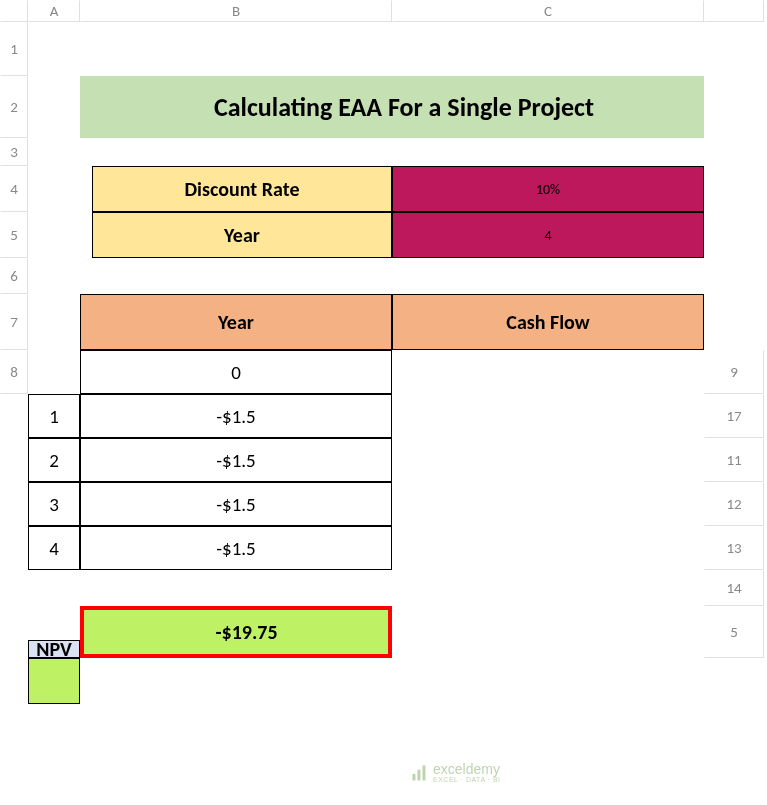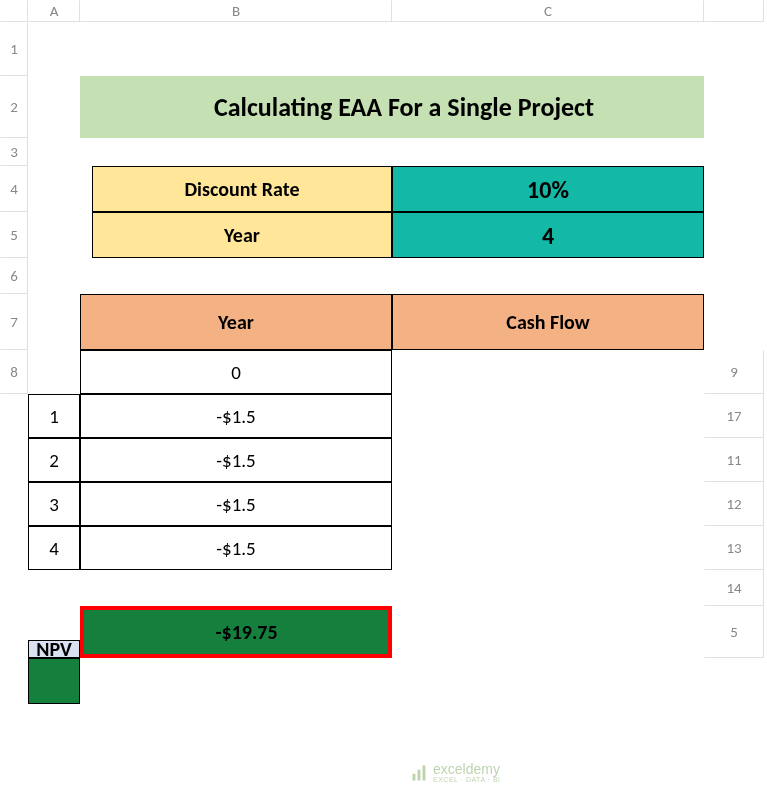--- a/index.html
+++ b/index.html
@@ -59,45 +59,44 @@
       border: none;
     }
     .label-yellow {
       background: #ffe699;
       font-weight: bold;
       border: 1.5px solid #000;
       font-size: 20px;
       margin-left: 12px;
     }
     .value-white {
-      background: #14b8a6;
-      border: 1.5px solid #000;
-      font-size: 24px;
-      font-weight: bold;
+      background: #be185d;
+      border: 1.5px solid #000;
+      font-size: 14px;
     }
     .header-peach {
       background: #f4b183;
       font-weight: bold;
       border: 1.5px solid #000;
       font-size: 20px;
     }
     .data-cell {
       background: #fff;
       border: 1.5px solid #000;
       font-size: 19px;
     }
     .label-blue {
       background: #d9e1f2;
       font-weight: bold;
       border: 1.5px solid #000;
       font-size: 20px;
       margin-top: 34px;
     }
     .result-cell {
-      background: #15803d;
+      background: #bef264;
       border: 1.5px solid #000;
       font-weight: bold;
       font-size: 20px;
       padding-left: 21px;
     }
     .highlighted {
       border: 4px solid #ff0000 !important;
     }
     .watermark {
       position: absolute;

